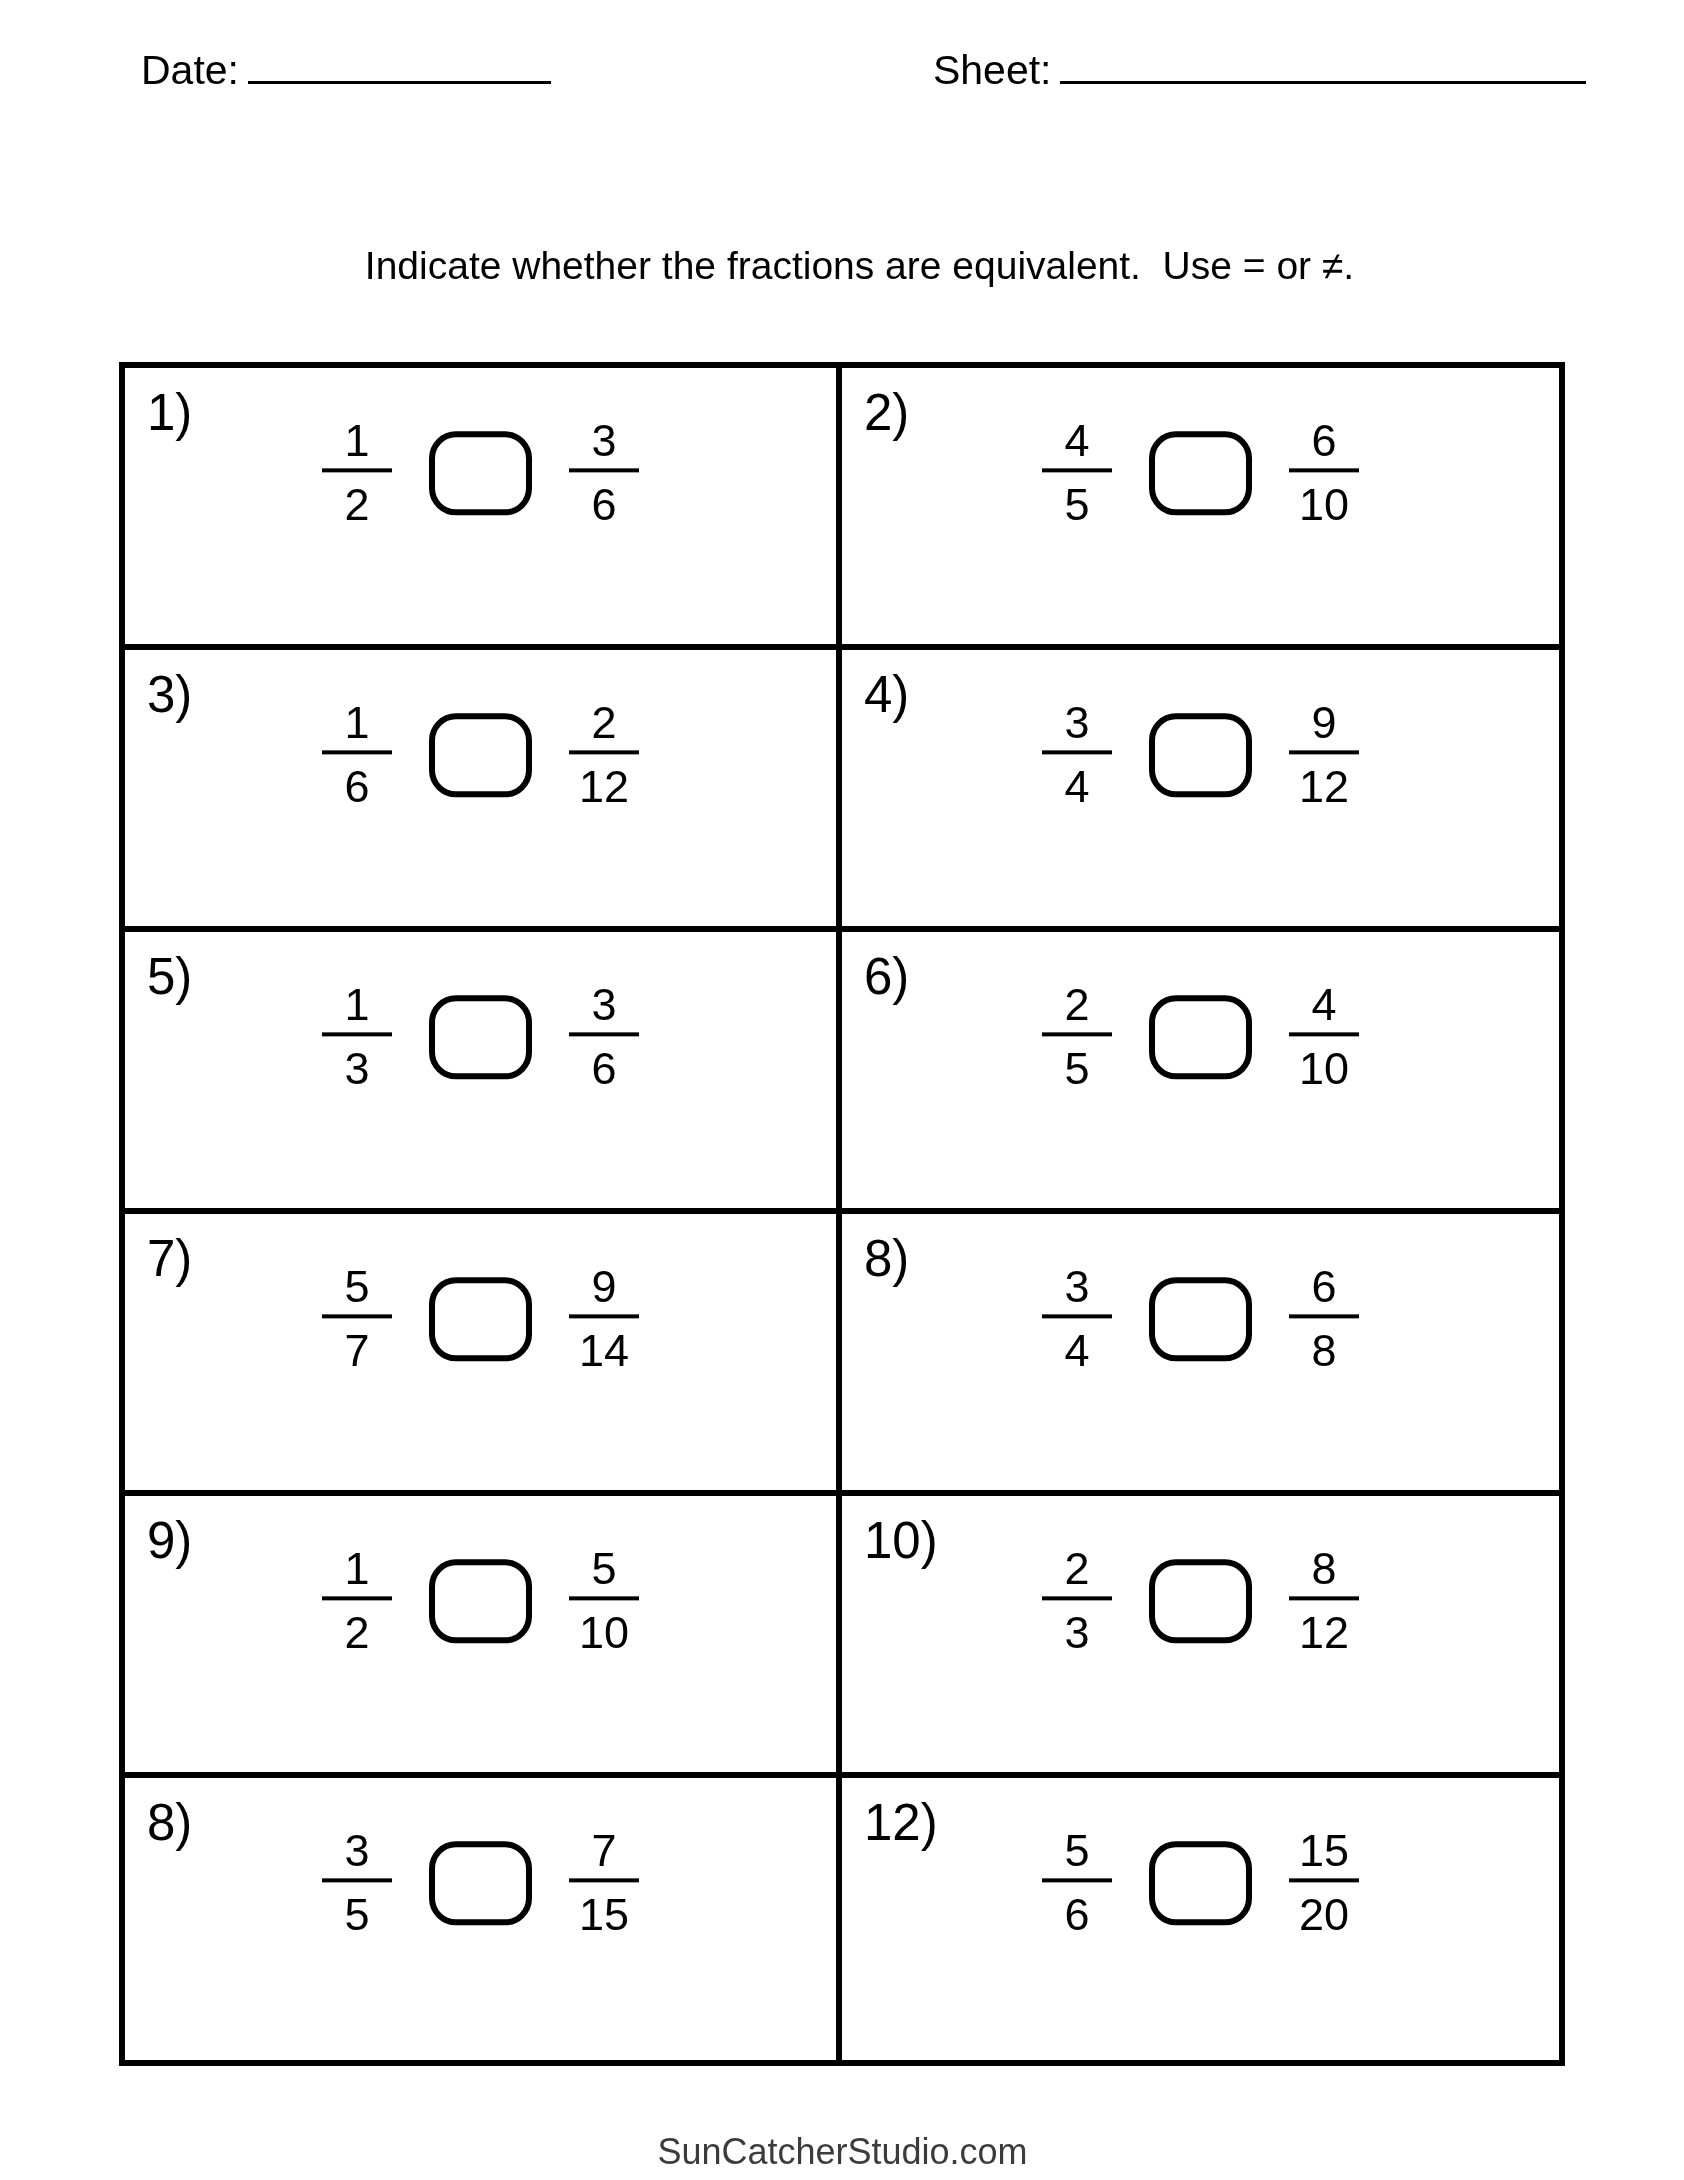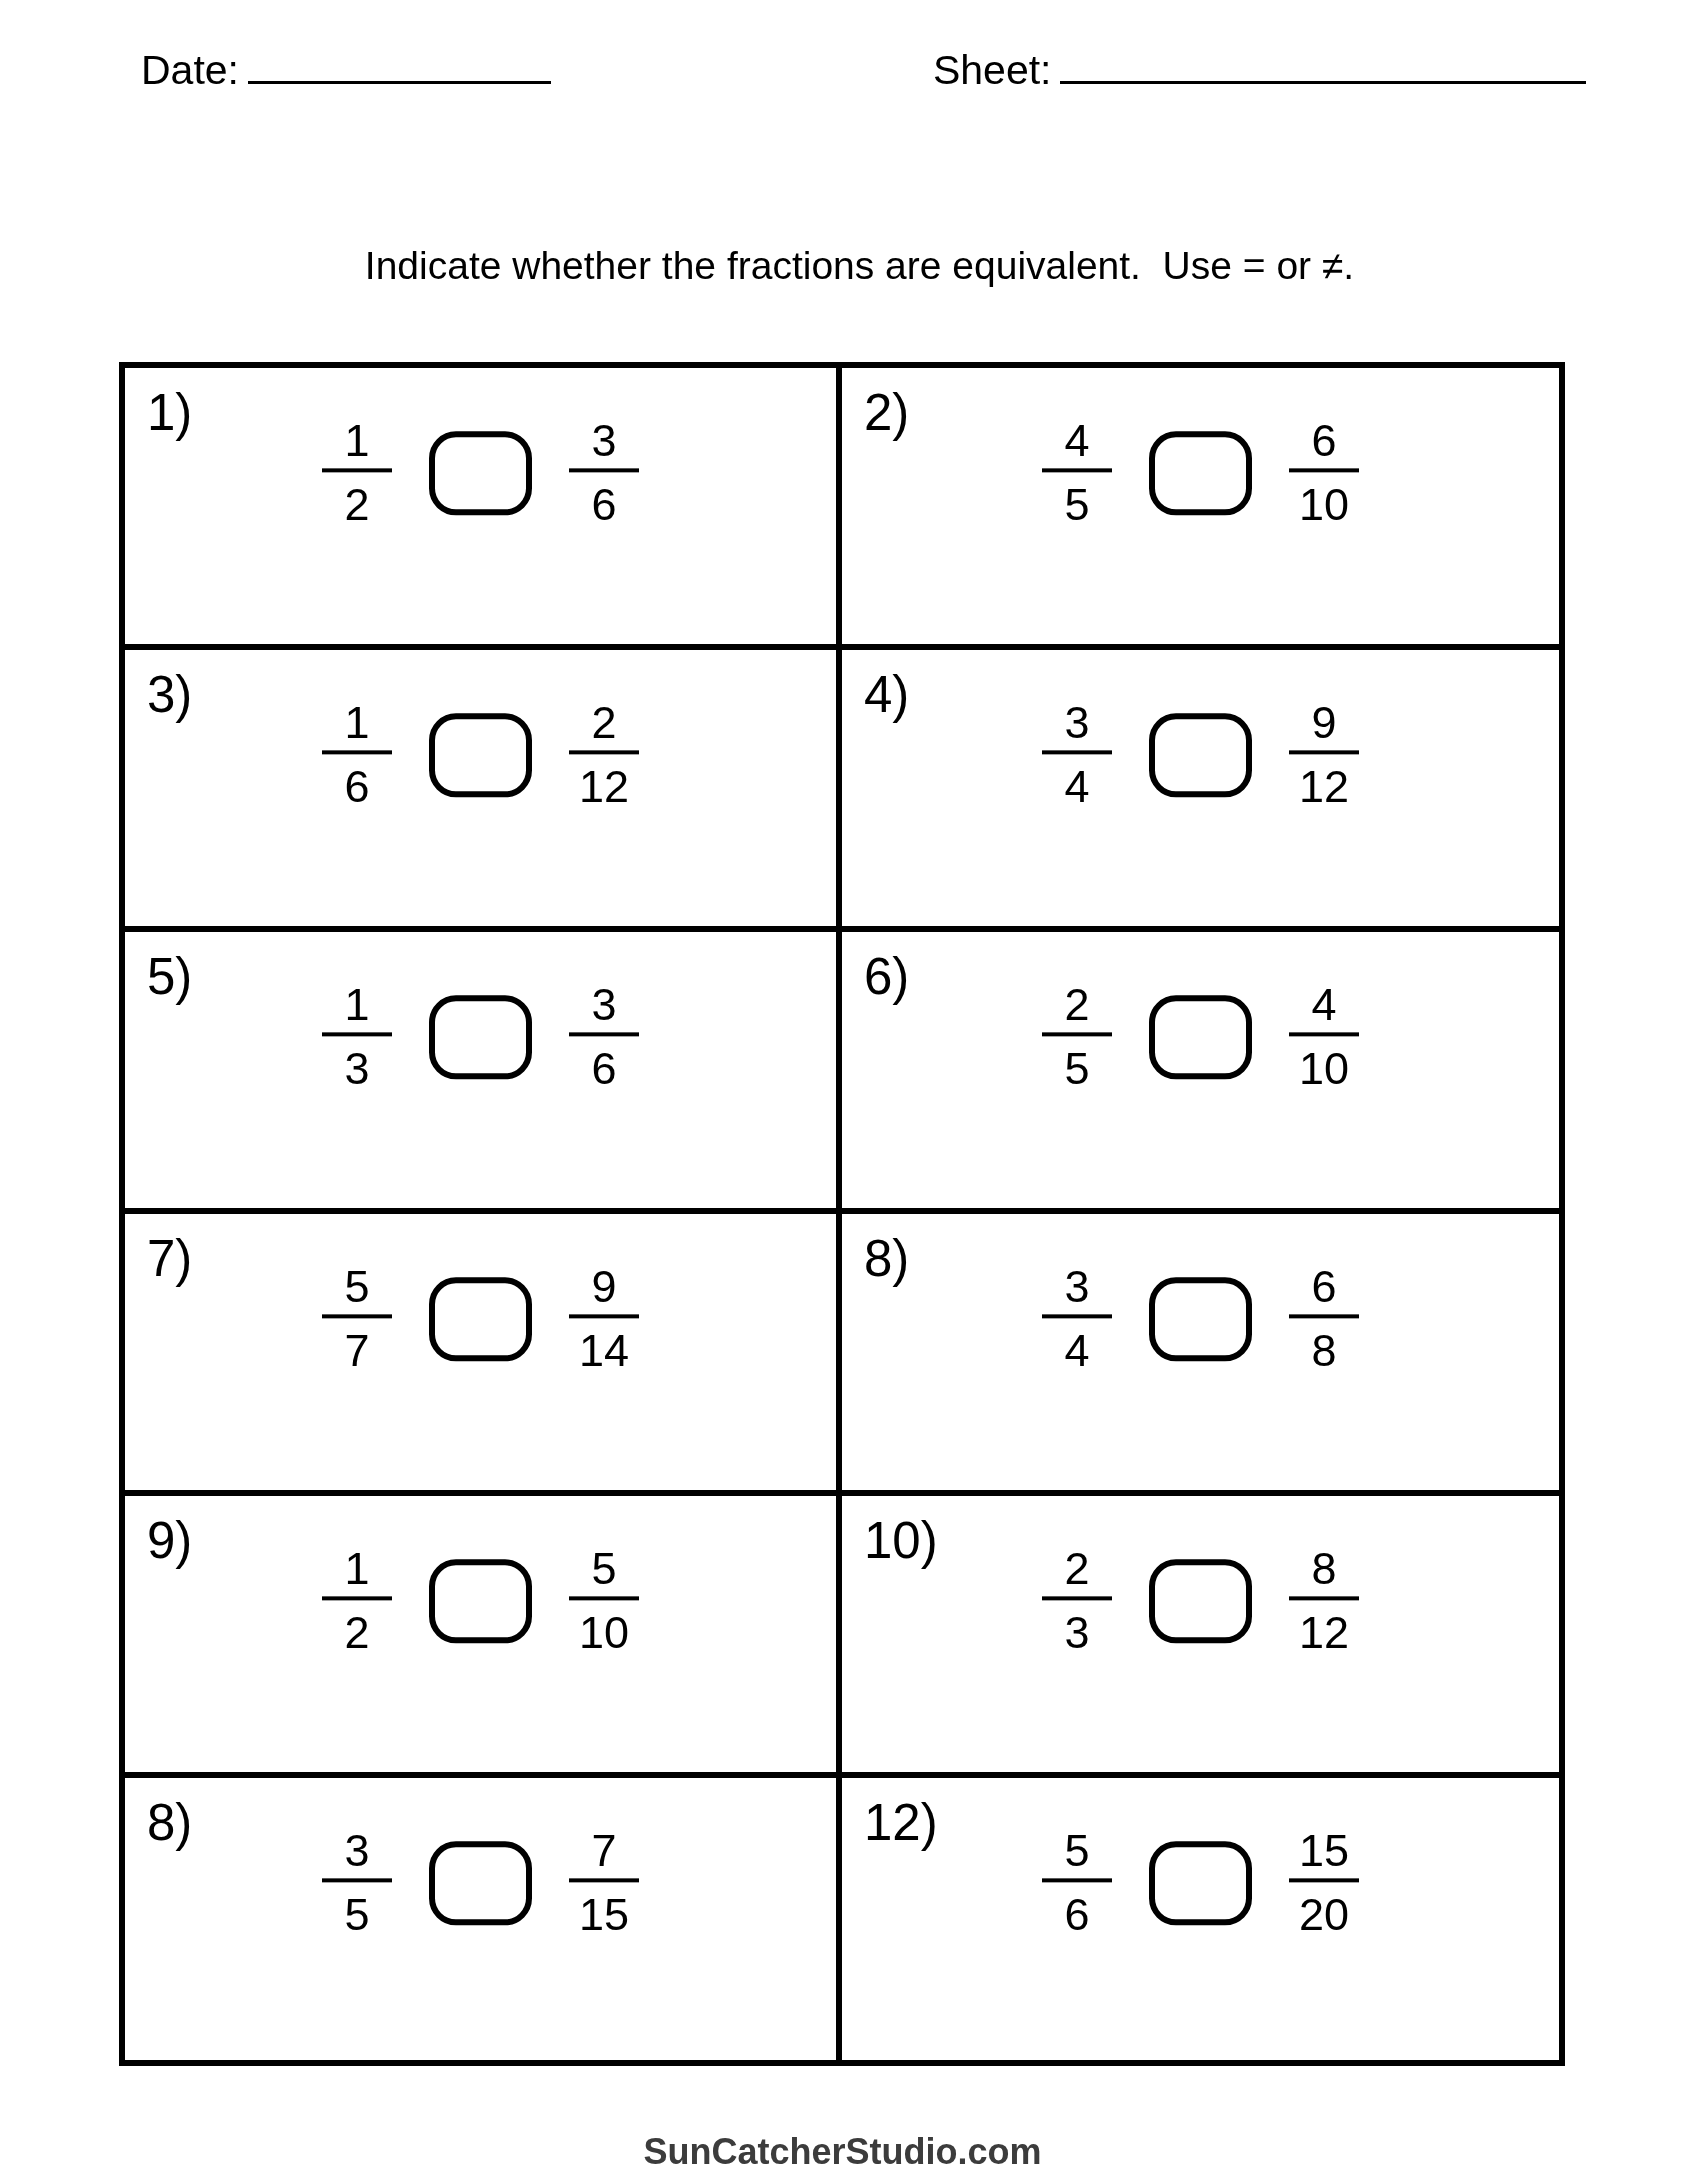--- a/index.html
+++ b/index.html
@@ -140,21 +140,20 @@
 
   
   .footer {
     position: absolute;
     top: 2131px;
     left: 0;
     width: 100%;
     text-align: center;
     font-size: 36px;
     color: #3c3c3c;
-    font-weight: bold;
   }
 </style>
 </head>
 <body>
 
 <div class="page">
 
   <div class="header-row">
     <div class="field-group">
       <span>Date:</span>

